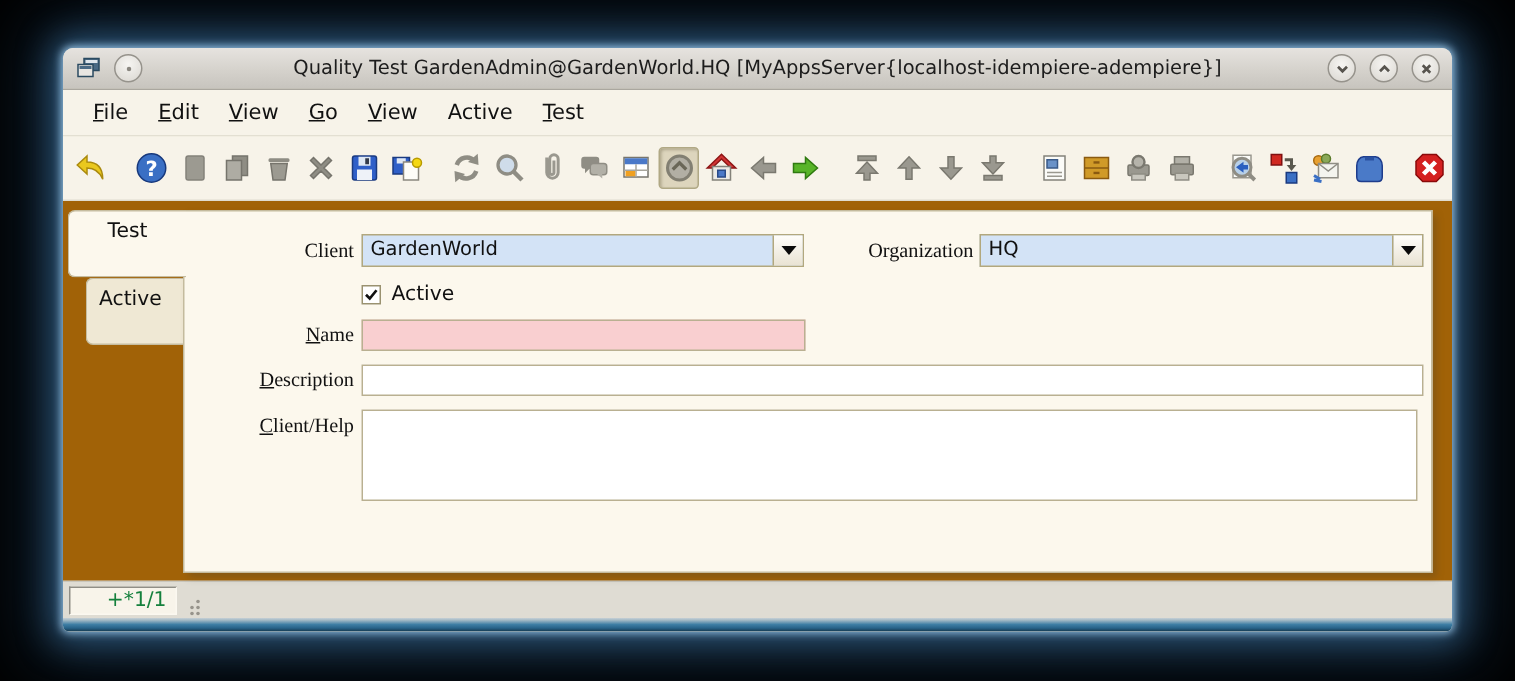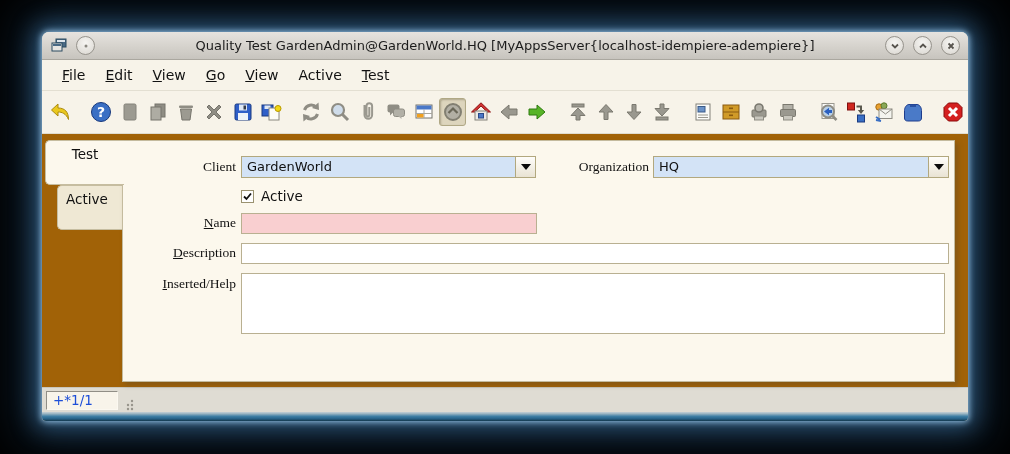--- a/index.html
+++ b/index.html
@@ -94,21 +94,21 @@
   .statusbar{
     height:24px;flex:0 0 24px;background:#dfdcd3;display:flex;align-items:center;
     padding:0 4px;gap:7px;border-top:1px solid #c9c6bc;
   }
   .status-cell{
     height:19px;box-sizing:border-box;background:#f8f4ea;
     border:1px solid;border-color:#908e86 #fbf8f0 #fbf8f0 #908e86;
     font-size:13.5px;line-height:17px;color:#111;padding:0 6px;
   }
   .status-msg{flex:1;}
-  .status-rec{width:72px;flex:0 0 72px;text-align:left;color:#1d4ed8;}
+  .status-rec{width:72px;flex:0 0 72px;text-align:right;color:#15803d;}
   .grip{width:10px;height:18px;flex:0 0 10px;align-self:flex-end;}
   .bottomstrip{
     height:9px;flex:0 0 9px;
     background:linear-gradient(180deg,#c6d0d5 0%,#9db6c3 18%,#3e7ea4 48%,#276288 75%,#16394e 100%);
   }
 </style>
 </head>
 <body>
 
 <div class="window">
@@ -447,21 +447,21 @@
           </svg>
       </span>
       <span class="cb-label" style="left:138px;top:47px;">Active</span>
 
       <span class="flabel mn" style="left:0;top:71px;">Name</span>
       <input class="tinput mandatory" style="left: 118px; top: 72px; width: 286px;" value="">
 
       <span class="flabel mn" style="left:0;top:101px;">Description</span>
       <input class="tinput" style="left: 118px; top: 102px; width: 698px;" value="">
 
-      <span class="flabel mn" style="left:0;top:132px;">Inserted/Help</span>
+      <span class="flabel mn" style="left:0;top:132px;">Client/Help</span>
       <textarea class="tarea" style="left: 118px; top: 132px; width: 698px; height: 55px;"></textarea>
     </div>
   </div>
 
   <div class="statusbar">
     <div class="status-cell status-rec">+*1/1</div>
     <div class="grip">
       <svg width="10" height="18" viewBox="0 0 10 18">
           <circle cx="7" cy="7" r="1.2" fill="#97948c"></circle>
           <circle cx="3" cy="11" r="1.2" fill="#97948c"></circle>

